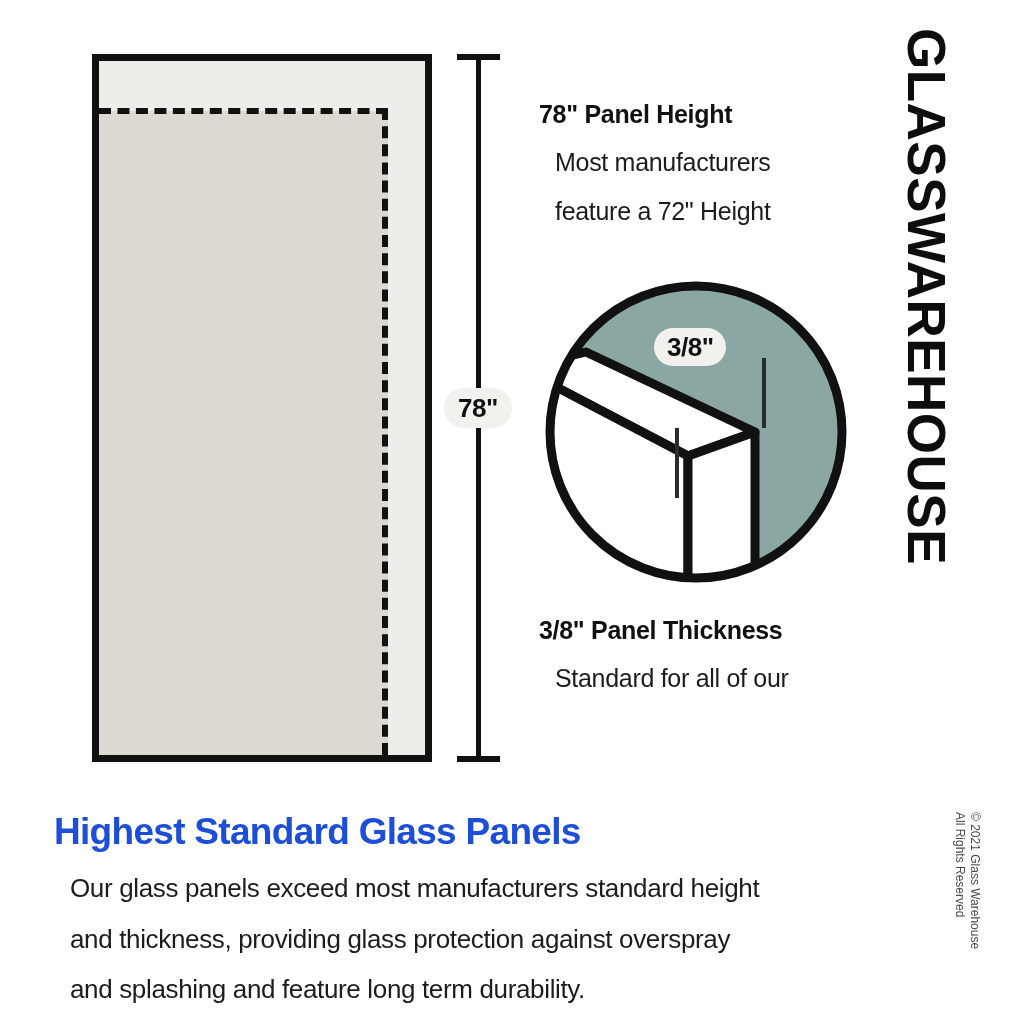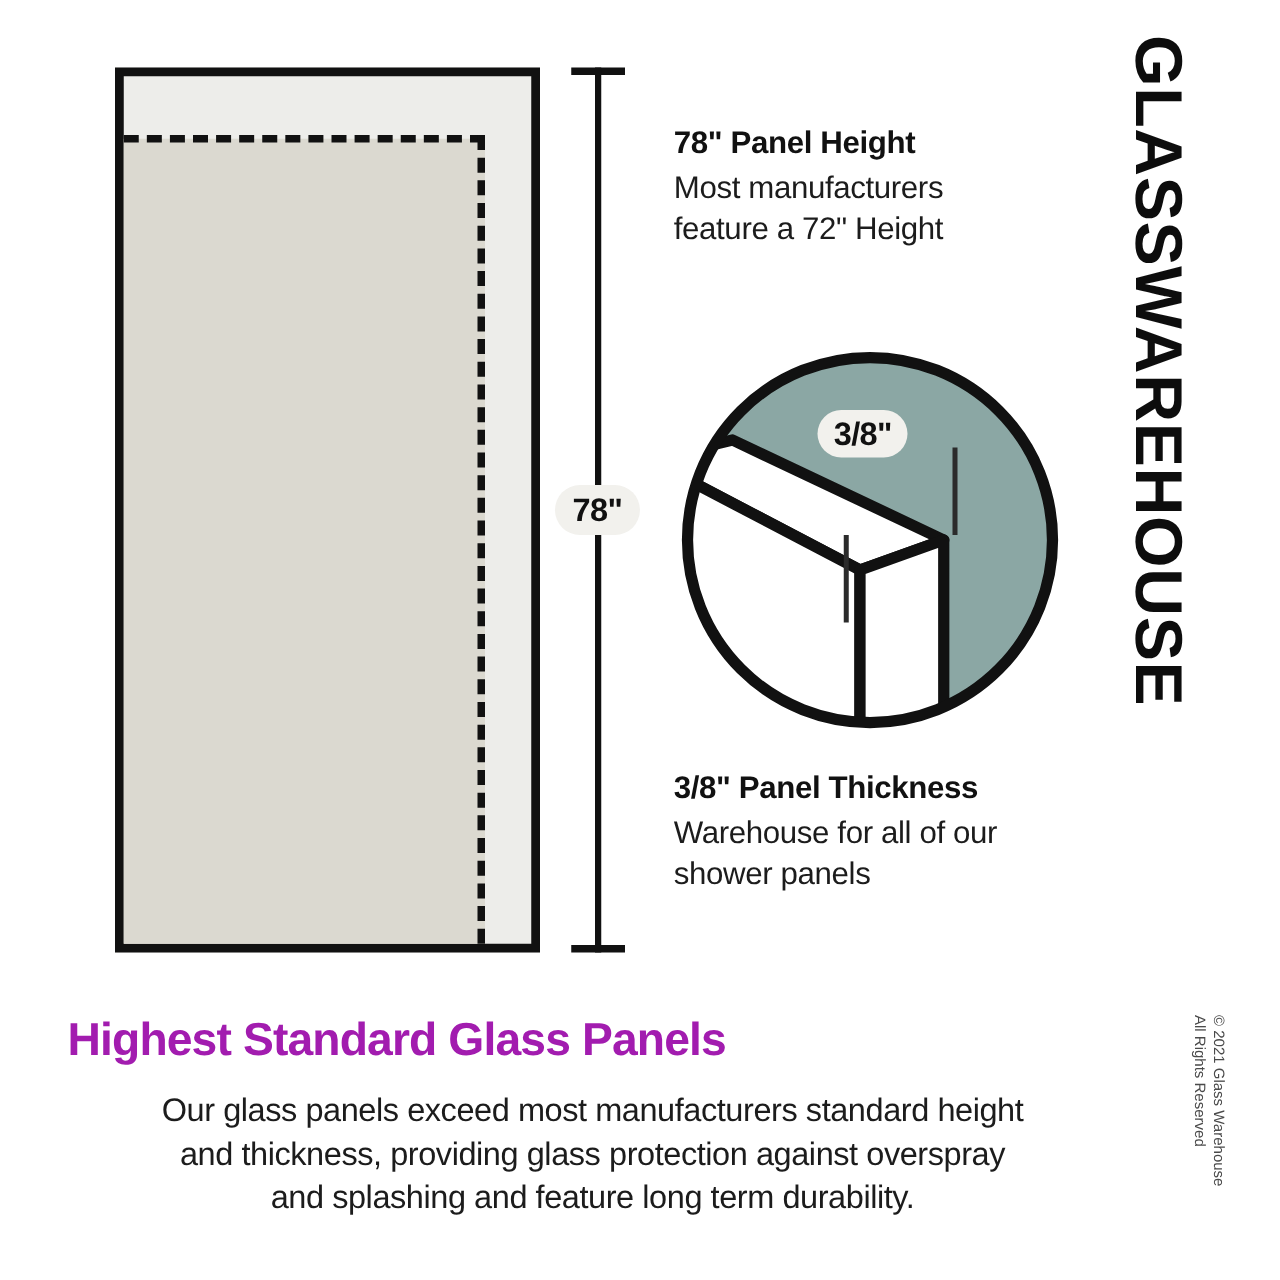--- a/index.html
+++ b/index.html
@@ -120,21 +120,21 @@
     line-height: 1.18;
     letter-spacing: -0.3px;
     margin: 0 0 4px 0;
     color: #111111;
   }
   .callout .body {
     font-size: 25px;
     font-weight: normal;
     line-height: 1.32;
     letter-spacing: -0.3px;
-    margin: 0;
+    margin: 16px;
     color: #1c1c1c;
   }
 
   
   .detail-circle {
     position: absolute;
     left: 540px;
     top: 280px;
     width: 312px;
     height: 306px;
@@ -161,30 +161,29 @@
     left: 54px;
     top: 812px;
     width: 840px;
   }
   .bottom-title {
     font-size: 37px;
     font-weight: bold;
     letter-spacing: -0.7px;
     line-height: 1.1;
     margin: 0 0 18px 0;
-    color: #a21caf;
+    color: #1d4ed8;
   }
   .bottom-paragraph {
     font-size: 26px;
     font-weight: normal;
     line-height: 1.34;
     letter-spacing: -0.35px;
-    margin: 0;
+    margin: 16px;
     color: #1c1c1c;
-    text-align: center;
   }
 
   
   .brand {
     position: absolute;
     left: 900px;
     top: 28px;
     width: 130px;
     height: 580px;
   }
@@ -270,22 +269,21 @@
         <line x1="224" y1="78" x2="224" y2="148" stroke="#2b2b2b" stroke-width="4"></line>
       </g>
 
       <circle cx="156" cy="152" r="146" fill="none" stroke="#111111" stroke-width="9"></circle>
     </svg>
     <div class="thickness-pill">3/8"</div>
   </div>
 
   <div class="callout callout-thickness">
     <p class="heading">3/8" Panel Thickness</p>
-    <p class="body">Warehouse for all of our</p>
-    <p class="body">shower panels</p>
+    <p class="body">Standard for all of our</p>
   </div>
 
   <div class="bottom-block">
     <h1 class="bottom-title">Highest Standard Glass Panels</h1>
     <p class="bottom-paragraph">Our glass panels exceed most manufacturers standard height</p>
     <p class="bottom-paragraph">and thickness, providing glass protection against overspray</p>
     <p class="bottom-paragraph">and splashing and feature long term durability.</p>
   </div>
 
   <div class="brand">

